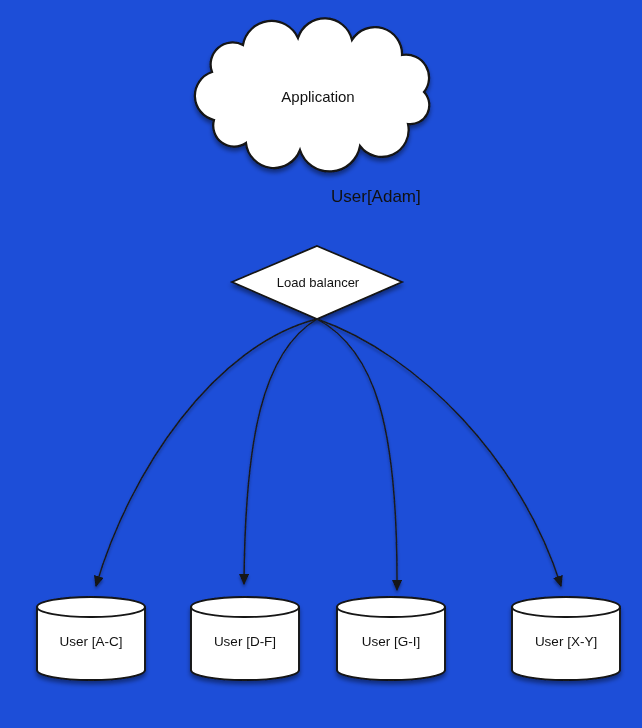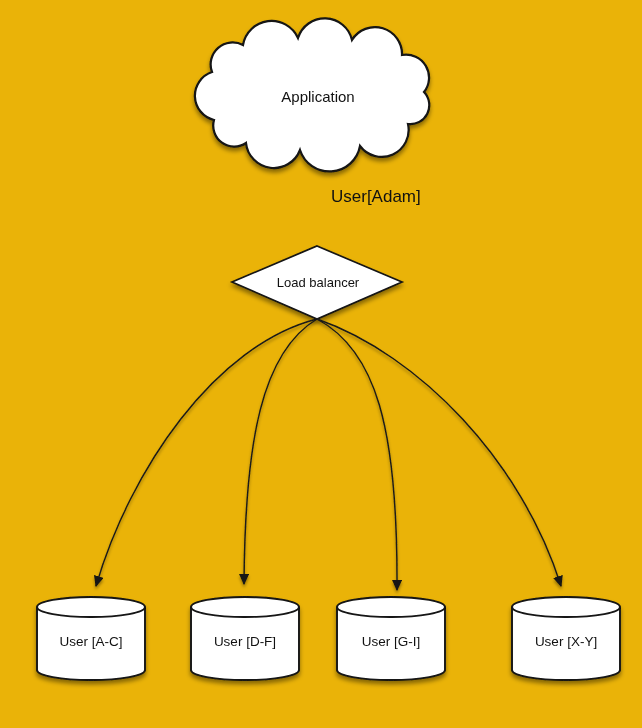--- a/index.html
+++ b/index.html
@@ -4,21 +4,21 @@
 <style>
   html, body {
     margin: 0;
     padding: 0;
     background: #ffffff;
   }
   .canvas {
     position: relative;
     width: 642px;
     height: 728px;
-    background: #eab308;
+    background: #1d4ed8;
     overflow: hidden;
     font-family: "Liberation Sans", sans-serif;
   }
   svg { display: block; }
   .shape {
     fill: #ffffff;
     stroke: #131313;
   }
   .cloud-outline   { stroke-width: 2.2; }
   .diamond-outline { stroke-width: 1.7; }

